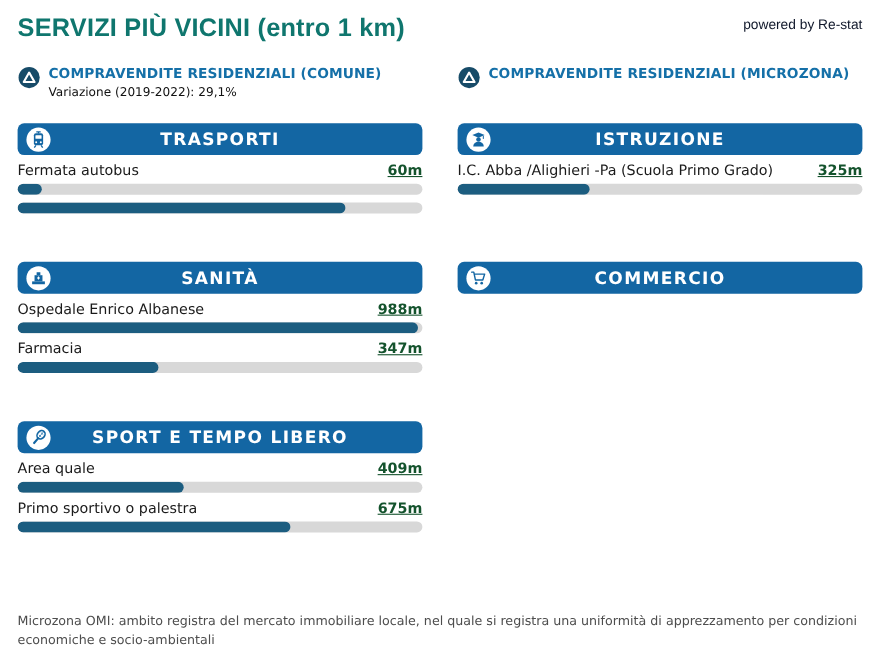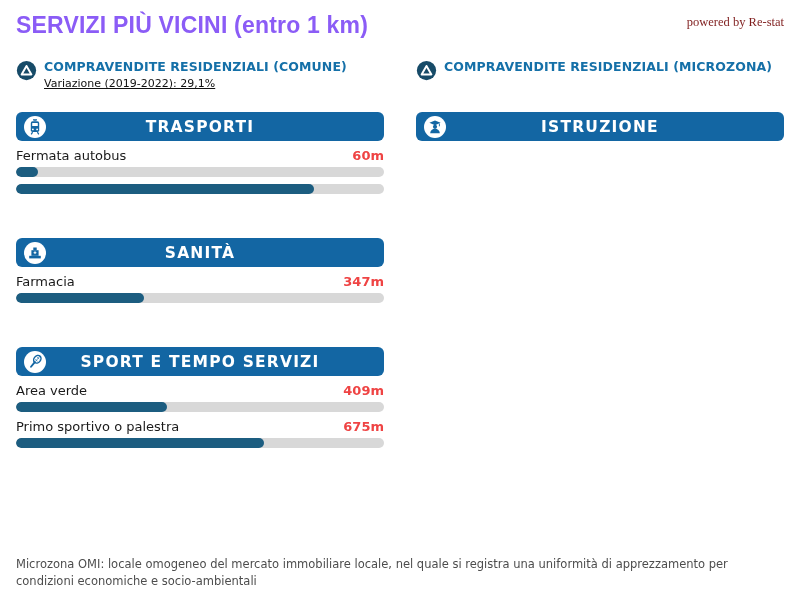--- a/index.html
+++ b/index.html
@@ -11,38 +11,38 @@
     --footer-gray:#4d4d4d;
   }
   *{margin:0;padding:0;box-sizing:border-box;}
   html,body{background:#fff;}
   .page{
     position:relative;width:800px;height:600px;background:#fff;overflow:hidden;
     font-family:"DejaVu Sans","Liberation Sans",sans-serif;color:#1a1a1a;
   }
   
   .header{position:absolute;top:12px;left:16px;right:16px;display:flex;justify-content:space-between;align-items:flex-start;}
-  .page-title{font-family:"Liberation Sans",sans-serif;font-size:23px;font-weight:bold;color:#8b5cf6;letter-spacing:.2px;}
-  .powered-by{font-family:Liberation Serif, serif;font-size:12.5px;color:#7f1d1d;margin-top:3px;}
+  .page-title{font-family:"Liberation Sans",sans-serif;font-size:23px;font-weight:bold;color:#0f766e;letter-spacing:.2px;}
+  .powered-by{font-family:Liberation Sans, sans-serif;font-size:12.5px;color:#0f172a;margin-top:3px;}
   
   .stats{position:absolute;top:59px;left:16px;right:16px;display:grid;grid-template-columns:1fr 1fr;column-gap:32px;}
   .stat{display:flex;align-items:flex-start;}
   .stat-icon{width:21px;height:21px;flex:0 0 21px;margin-right:7px;margin-top:1px;}
   .stat-label{font-size:12.5px;font-weight:bold;color:var(--stat-blue);letter-spacing:.1px;text-align:center;}
-  .stat-sub{font-size:11px;color:#111;margin-top:3px;text-decoration:underline;}
+  .stat-sub{font-size:11px;color:#111;margin-top:3px;}
   
   .panels{position:absolute;top:112px;left:16px;right:16px;display:grid;grid-template-columns:1fr 1fr;column-gap:32px;row-gap:44px;align-items:start;}
   .panel{width:100%;}
   .panel-header{position:relative;height:29px;background:var(--header-blue);border-radius:6px;display:flex;align-items:center;justify-content:center;}
   .panel-icon{position:absolute;left:7px;top:50%;transform:translateY(-50%);width:24px;height:24px;color:var(--header-blue);line-height:0;}
   .panel-title{color:#fff;font-size:15.5px;font-weight:bold;letter-spacing:1.2px;}
   .panel-item{margin-top:7px;}
   .item-top{display:flex;justify-content:space-between;align-items:flex-end;font-size:13px;line-height:15px;}
   .item-label{color:#1a1a1a;}
-  .item-value{font-weight:bold;color:#ef4444;white-space:nowrap;margin-left:8px;}
+  .item-value{font-weight:bold;color:#14532d;white-space:nowrap;margin-left:8px;text-decoration:underline;}
   .bar-track{margin-top:4px;height:10px;background:var(--bar-track);border-radius:5px;overflow:hidden;}
   .bar-fill{height:100%;background:var(--bar-fill);border-radius:5px;}
   
   .footer{position:absolute;left:16px;top:556px;width:766px;font-size:11.5px;line-height:1.45;color:var(--footer-gray);}
 </style>
 </head>
 <body>
 
 <div class="page">
 
@@ -114,80 +114,109 @@
     <div class="panel-header">
       <span class="panel-icon"><svg viewBox="0 0 24 24" width="24" height="24">
               <circle cx="12" cy="12" r="11" fill="#fff"></circle>
               <polygon points="12,5.4 17.6,7.8 12,10.2 6.4,7.8" fill="currentColor"></polygon>
               <path d="M16.4 8.5 v2.8" stroke="currentColor" stroke-width="0.9" fill="none"></path>
               <circle cx="12" cy="11.8" r="2.1" fill="currentColor"></circle>
               <path d="M7.2 18.2 a4.8 4.4 0 0 1 9.6 0 z" fill="currentColor"></path>
             </svg></span>
       <span class="panel-title">ISTRUZIONE</span>
     </div>
+    <div class="panel-items">
+  <div class="panel-item">
+    <div class="item-top">
+      <span class="item-label">I.C. Abba /Alighieri -Pa (Scuola Primo Grado)</span>
+      <span class="item-value">325m</span>
+    </div>
+    <div class="bar-track">
+      <div class="bar-fill" style="width: 32.5%;"></div>
+    </div>
+  </div>
+</div>
   </div>
 
   <div class="panel">
     <div class="panel-header">
       <span class="panel-icon"><svg viewBox="0 0 24 24" width="24" height="24">
               <circle cx="12" cy="12" r="11" fill="#fff"></circle>
               <rect x="6.2" y="14.8" width="11.6" height="2.6" fill="currentColor"></rect>
               <rect x="8.4" y="9.2" width="7.2" height="5.6" fill="currentColor"></rect>
               <rect x="10.3" y="6.5" width="3.4" height="2.7" fill="currentColor"></rect>
               <path d="M12 10.3 v2.8 M10.6 11.7 h2.8" stroke="#fff" stroke-width="1" fill="none"></path>
             </svg></span>
       <span class="panel-title">SANITÀ</span>
     </div>
     <div class="panel-items">
+  <div class="panel-item">
+    <div class="item-top">
+      <span class="item-label">Ospedale Enrico Albanese</span>
+      <span class="item-value">988m</span>
+    </div>
+    <div class="bar-track">
+      <div class="bar-fill" style="width: 98.8%;"></div>
+    </div>
+  </div>
 
   <div class="panel-item">
     <div class="item-top">
       <span class="item-label">Farmacia</span>
       <span class="item-value">347m</span>
     </div>
     <div class="bar-track">
       <div class="bar-fill" style="width: 34.7%;"></div>
     </div>
   </div>
 </div>
   </div>
 
   <div class="panel">
+    <div class="panel-header">
+      <span class="panel-icon"><svg viewBox="0 0 24 24" width="24" height="24">
+              <circle cx="12" cy="12" r="11" fill="#fff"></circle>
+              <path d="M5.8 6.4 h1.9 l1.5 7.1 h6.7 l1.7 -5.3 h-9" fill="none" stroke="currentColor" stroke-width="1.3" stroke-linejoin="round" stroke-linecap="round"></path>
+              <circle cx="9.9" cy="16.4" r="1.2" fill="currentColor"></circle>
+              <circle cx="14.9" cy="16.4" r="1.2" fill="currentColor"></circle>
+            </svg></span>
+      <span class="panel-title">COMMERCIO</span>
+    </div>
   </div>
 
   <div class="panel">
     <div class="panel-header">
       <span class="panel-icon"><svg viewBox="0 0 24 24" width="24" height="24">
               <circle cx="12" cy="12" r="11" fill="#fff"></circle>
               <g transform="rotate(40 12 12)">
                 <ellipse cx="12" cy="8.4" rx="3.3" ry="4.1" fill="none" stroke="currentColor" stroke-width="1.5"></ellipse>
                 <path d="M10.5 7 h3 M10.5 9.8 h3 M12 5 v6.8" stroke="currentColor" stroke-width="0.6" fill="none"></path>
                 <path d="M12 12.6 v5.6" stroke="currentColor" stroke-width="1.9" stroke-linecap="round" fill="none"></path>
               </g>
             </svg></span>
-      <span class="panel-title">SPORT E TEMPO SERVIZI</span>
-    </div>
-    <div class="panel-items">
-  <div class="panel-item">
-    <div class="item-top">
-      <span class="item-label">Area verde</span>
+      <span class="panel-title">SPORT E TEMPO LIBERO</span>
+    </div>
+    <div class="panel-items">
+  <div class="panel-item">
+    <div class="item-top">
+      <span class="item-label">Area quale</span>
       <span class="item-value">409m</span>
     </div>
     <div class="bar-track">
       <div class="bar-fill" style="width: 40.9%;"></div>
     </div>
   </div>
 
   <div class="panel-item">
     <div class="item-top">
       <span class="item-label">Primo sportivo o palestra</span>
       <span class="item-value">675m</span>
     </div>
     <div class="bar-track">
       <div class="bar-fill" style="width: 67.5%;"></div>
     </div>
   </div>
 </div>
   </div>
 </div>
 
-  <div class="footer">Microzona OMI: locale omogeneo del mercato immobiliare locale, nel quale si registra una uniformità di apprezzamento per condizioni economiche e socio-ambientali</div>
+  <div class="footer">Microzona OMI: ambito registra del mercato immobiliare locale, nel quale si registra una uniformità di apprezzamento per condizioni economiche e socio-ambientali</div>
 </div>
 
 </body></html>

